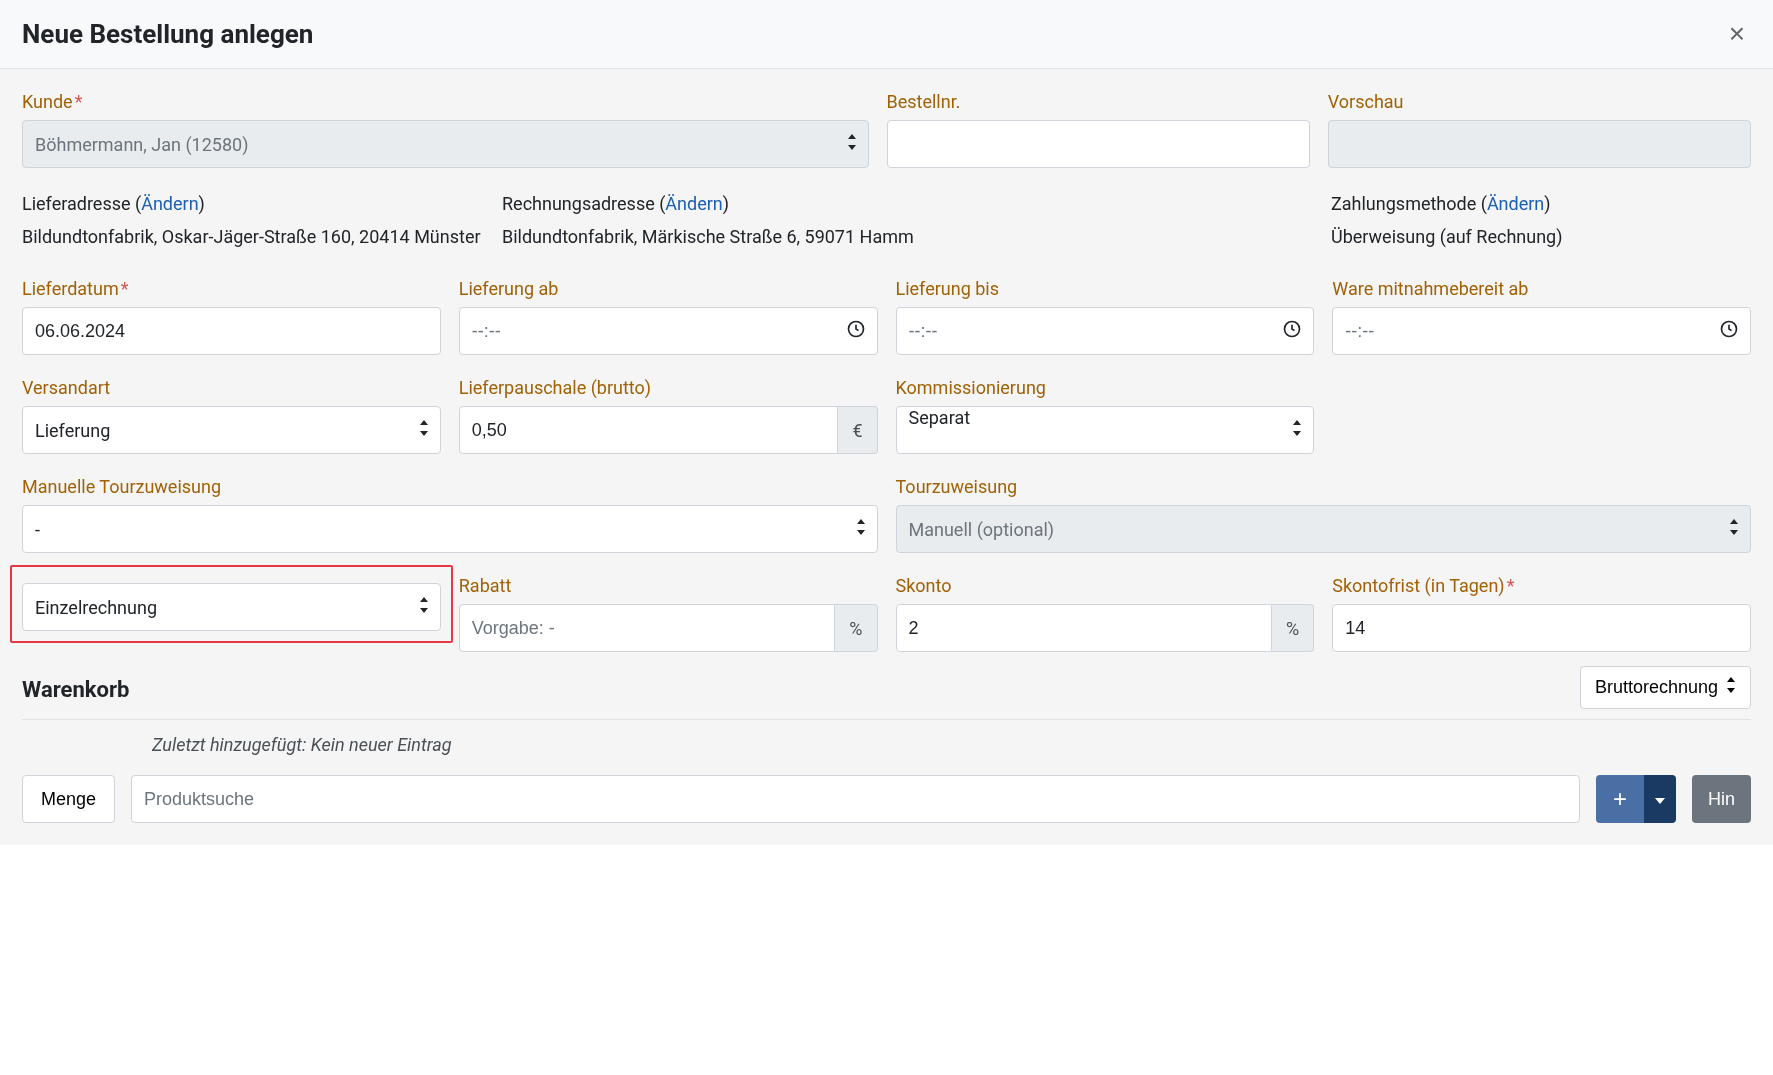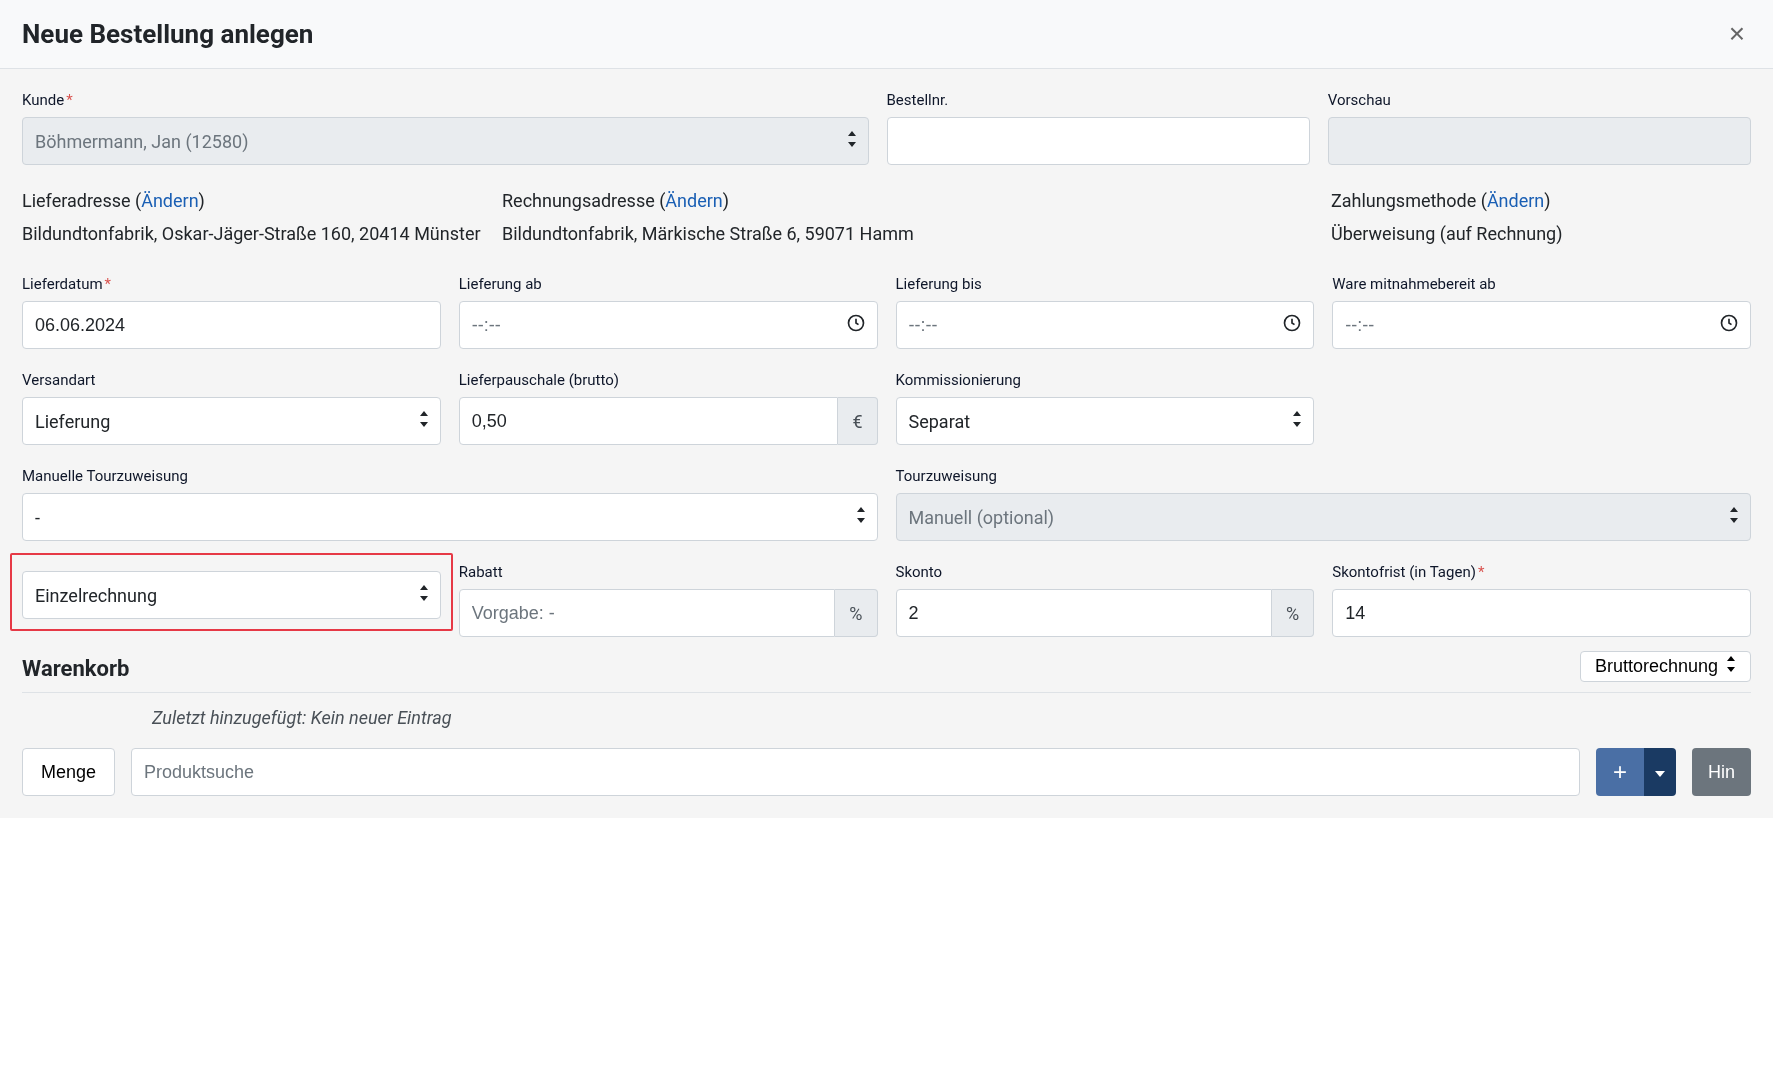--- a/index.html
+++ b/index.html
@@ -17,21 +17,21 @@
       padding: 18px 22px 18px 22px;
       border-bottom: 1px solid #dee2e6;
       background: #f8f9fa;
     }
     .header h1 { font-size: 26px; font-weight: 700; }
     .close-btn { font-size: 28px; color: #666; cursor: pointer; background: none; border: none; padding: 0 6px; }
     .body { padding: 22px; background: #f5f5f5; }
     .row { display: flex; gap: 18px; margin-bottom: 22px; }
     .col { flex: 1; display: flex; flex-direction: column; }
     .col-2 { flex: 2; }
-    label, .label { font-size: 15px; color: #0f172a; margin-bottom: 8px; display: block; }
+    label, .label { font-size: 18px; color: #a16207; margin-bottom: 8px; display: block; }
     .required::after { content: "*"; color: #d9534f; margin-left: 2px; }
     .link { color: #1a5fb4; cursor: pointer; }
     .input, .select {
       height: 48px;
       border: 1px solid #ced4da;
       border-radius: 4px;
       background: #fff;
       padding: 0 12px;
       font-size: 18px;
       color: #212529;
@@ -63,21 +63,21 @@
       border: 2px solid #e63946;
       border-radius: 2px;
       padding: 8px 10px 10px 10px;
       margin: -10px -12px -12px -12px;
     }
     .section-title { font-size: 22px; font-weight: 700; margin-top: 4px; }
     .cart-header-row { display: flex; justify-content: space-between; align-items: center; margin-bottom: 10px; }
     .btn-select {
       display: inline-flex; align-items: center; gap: 8px;
       background: #fff; border: 1px solid #ced4da; border-radius: 4px;
-      padding: 4px 14px; font-size: 18px; cursor: pointer;
+      padding: 10px 14px; font-size: 18px; cursor: pointer;
     }
     .divider { border-top: 1px solid #dee2e6; margin: 10px 0 14px; }
     .italic { font-style: italic; color: #495057; font-size: 18px; margin-left: 130px; margin-bottom: 16px; }
     .cart-row { display: flex; gap: 16px; align-items: flex-start; padding-top: 4px; }
     .qty-btn {
       border: 1px solid #ced4da; background: #fff; border-radius: 4px;
       padding: 0 18px; font-size: 18px; cursor: pointer; height: 48px;
     }
     .search-input { flex: 1; }
     .btn-primary-split { display: flex; height: 48px; }
@@ -222,21 +222,21 @@
       <div class="col">
         <label>Lieferpauschale (brutto)</label>
         <div class="input-group">
           <input class="input" type="text" value="0,50" style="">
           <span class="addon">€</span>
         </div>
       </div>
       <div class="col">
         <label>Kommissionierung</label>
         <div class="select-wrap">
-          <div class="input" style="display:flex;align-items:center;">
+          <div class="input" style="display:flex;align-items:flex-start;">
             <span>Separat</span>
           </div>
           <span class="chevrons">
             <svg class="chev-svg" viewBox="0 0 10 16">
                 <path d="M5 0 L9 5 L1 5 Z M5 16 L1 11 L9 11 Z" fill="currentColor"></path>
               </svg>
           </span>
         </div>
       </div>
       <div class="col"></div>

